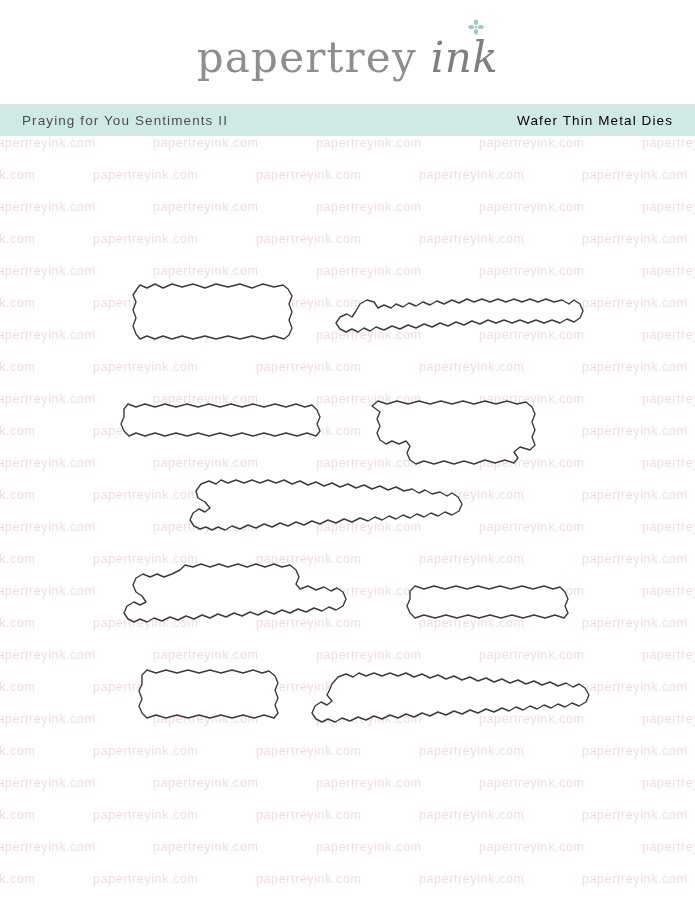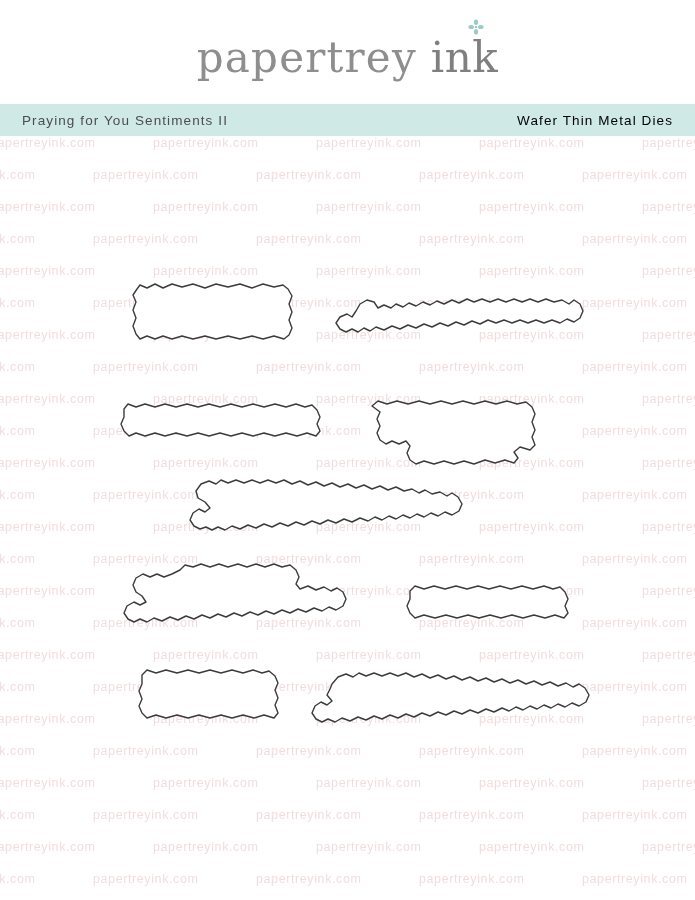--- a/index.html
+++ b/index.html
@@ -39,20 +39,21 @@
   }
   .logo-papertrey {
     font-family: "DejaVu Serif", serif;
     font-size: 42px;
     font-weight: 400;
     letter-spacing: 1.2px;
     color: #8e8e8e;
   }
   .logo-ink {
     font-family: "DejaVu Serif", serif;
+    font-style: italic;
     font-size: 42px;
     font-weight: 400;
     letter-spacing: 0.5px;
     color: #7f7f7f;
     margin-left: 14px;
   }
   .logo-flower {
     position: absolute;
     right: 14px;
     top: -14px;

